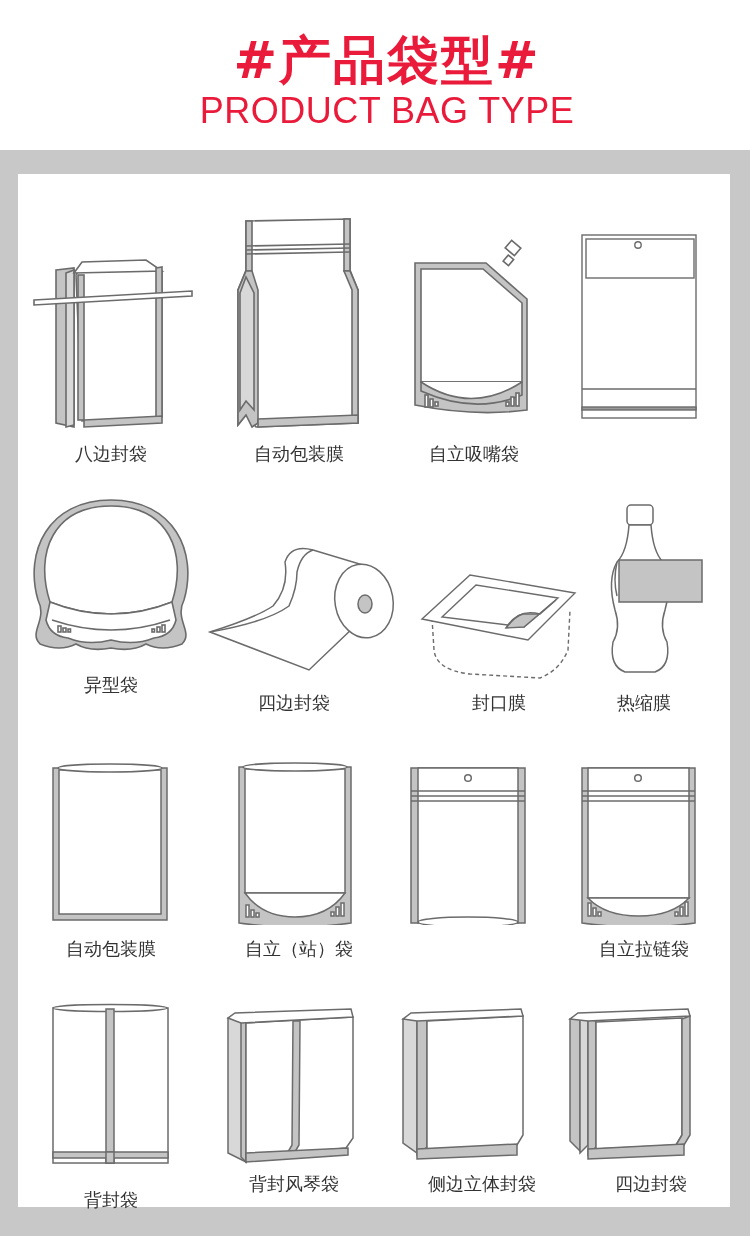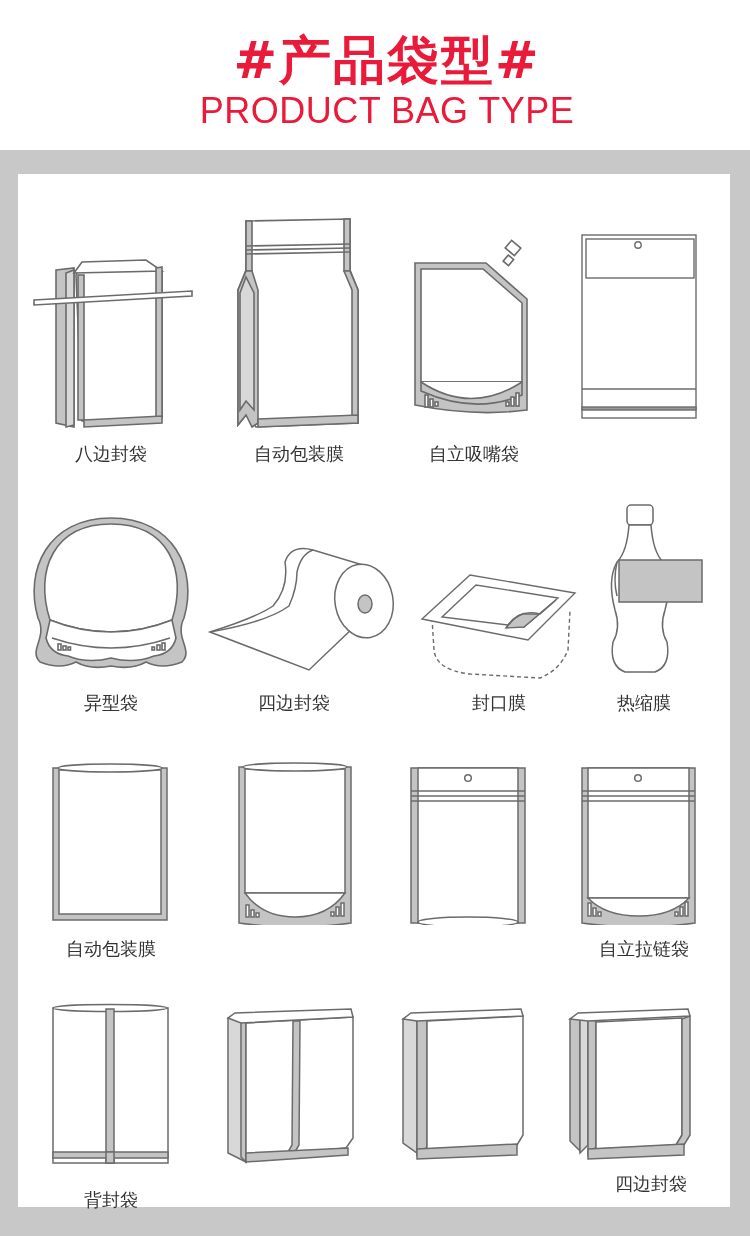--- a/index.html
+++ b/index.html
@@ -87,21 +87,21 @@
     <g stroke="#6b6b6b" stroke-width="1.4" fill="#ffffff">
       <rect x="27" y="30" width="114" height="183"></rect>
       <rect x="31" y="34" width="108" height="39"></rect>
       <circle cx="83" cy="40" r="3.2"></circle>
       <line x1="27" y1="184" x2="141" y2="184"></line>
       <rect x="27" y="202" width="114" height="3" fill="#9a9a9a"></rect>
     </g>
   </svg>
 </div>
 
-<div class="cell" style="left:22px; top:510px; height:215px;">
+<div class="cell" style="left:22px; top:492px; height:215px;">
   <svg width="178" height="170" viewBox="0 0 178 170">
     <g stroke="#6b6b6b" stroke-width="1.6">
       <path d="M89,8 C152,8 176,60 162,108 C152,128 172,140 160,152 Q140,160 124,152 Q110,160 89,156 Q68,160 54,152 Q38,160 18,152 C6,140 26,128 16,108 C2,60 26,8 89,8 Z" fill="#c4c4c4"></path>
       <path d="M89,14 C146,14 166,60 150,110 Q120,122 89,122 Q58,122 28,110 C12,60 32,14 89,14 Z" fill="#ffffff"></path>
       <path d="M28,110 Q58,122 89,122 Q120,122 150,110 L154,128 Q150,144 132,146 Q112,154 89,148 Q66,154 46,146 Q28,144 24,128 Z" fill="#ffffff"></path>
       <path d="M30,128 Q89,148 148,128" fill="none"></path>
       <rect x="36" y="134" width="3" height="6" fill="#ffffff"></rect>
       <rect x="41" y="136" width="3" height="4" fill="#ffffff"></rect>
       <rect x="46" y="137" width="2.5" height="3" fill="#ffffff"></rect>
       <rect x="140" y="133" width="3" height="7" fill="#ffffff"></rect>
@@ -168,20 +168,21 @@
       <path d="M35,138 L135,138 Q118,162 85,162 Q52,162 35,138 Z" fill="#ffffff"></path>
       <ellipse cx="85" cy="12" rx="52" ry="4" fill="#ffffff"></ellipse>
       <rect x="36" y="150" width="3" height="12" fill="#ffffff"></rect>
       <rect x="41" y="155" width="3" height="7" fill="#ffffff"></rect>
       <rect x="46" y="158" width="3" height="4" fill="#ffffff"></rect>
       <rect x="131" y="148" width="3" height="13" fill="#ffffff"></rect>
       <rect x="126" y="152" width="3" height="9" fill="#ffffff"></rect>
       <rect x="121" y="157" width="3" height="4" fill="#ffffff"></rect>
     </g>
   </svg>
+  <div class="label" style="top:183px;">自立（站）袋</div>
 </div>
 
 <div class="cell" style="left:385px; top:755px; height:215px;">
   <svg width="178" height="170" viewBox="0 0 178 170">
     <g stroke="#6b6b6b" stroke-width="1.5">
       <rect x="26" y="13" width="114" height="155" fill="#c4c4c4"></rect>
       <rect x="33" y="13" width="100" height="155" fill="#ffffff"></rect>
       <circle cx="83" cy="23" r="3.3" fill="#ffffff"></circle>
       <line x1="26" y1="36" x2="140" y2="36"></line>
       <line x1="26" y1="41" x2="140" y2="41"></line>
@@ -229,32 +230,34 @@
   <svg width="178" height="170" viewBox="0 0 178 170">
     <g stroke="#6b6b6b" stroke-width="1.5">
       <polygon points="23,23 41,18 41,167 23,158" fill="#d8d8d8"></polygon>
       <polygon points="36,24 41,21 41,167 36,162" fill="#c4c4c4"></polygon>
       <polygon points="41,28 148,22 148,143 141,153 47,162 41,167" fill="#ffffff"></polygon>
       <polygon points="23,23 36,28 148,22 146,14 30,18" fill="#ffffff"></polygon>
       <polygon points="88,26 95,26 94,150 87,162 80,162 87,150" fill="#c4c4c4"></polygon>
       <polygon points="41,158 143,153 143,160 41,167" fill="#c4c4c4"></polygon>
     </g>
   </svg>
+  <div class="label" style="top:178px;">背封风琴袋</div>
 </div>
 
 <div class="cell" style="left:393px; top:995px; height:205px;">
   <svg width="178" height="170" viewBox="0 0 178 170">
     <g stroke="#6b6b6b" stroke-width="1.5">
       <polygon points="10,24 24,20 24,158 10,148" fill="#d8d8d8"></polygon>
       <polygon points="24,22 34,25 34,152 24,160" fill="#c4c4c4"></polygon>
       <polygon points="34,26 130,21 130,140 124,150 34,154" fill="#ffffff"></polygon>
       <polygon points="10,24 24,26 130,21 128,14 18,18" fill="#ffffff"></polygon>
       <polygon points="24,154 124,149 124,160 24,164" fill="#c4c4c4"></polygon>
     </g>
   </svg>
+  <div class="label" style="top:178px;">侧边立体封袋</div>
 </div>
 
 <div class="cell" style="left:562px; top:995px; height:205px;">
   <svg width="178" height="170" viewBox="0 0 178 170">
     <g stroke="#6b6b6b" stroke-width="1.5">
       <polygon points="8,24 18,22 18,156 8,146" fill="#c4c4c4"></polygon>
       <polygon points="18,22 26,24 26,150 18,158" fill="#d8d8d8"></polygon>
       <polygon points="26,24 34,26 34,152 26,160" fill="#c4c4c4"></polygon>
       <polygon points="34,27 120,23 120,140 114,150 34,154" fill="#ffffff"></polygon>
       <polygon points="8,24 26,26 128,21 126,14 16,18" fill="#ffffff"></polygon>

